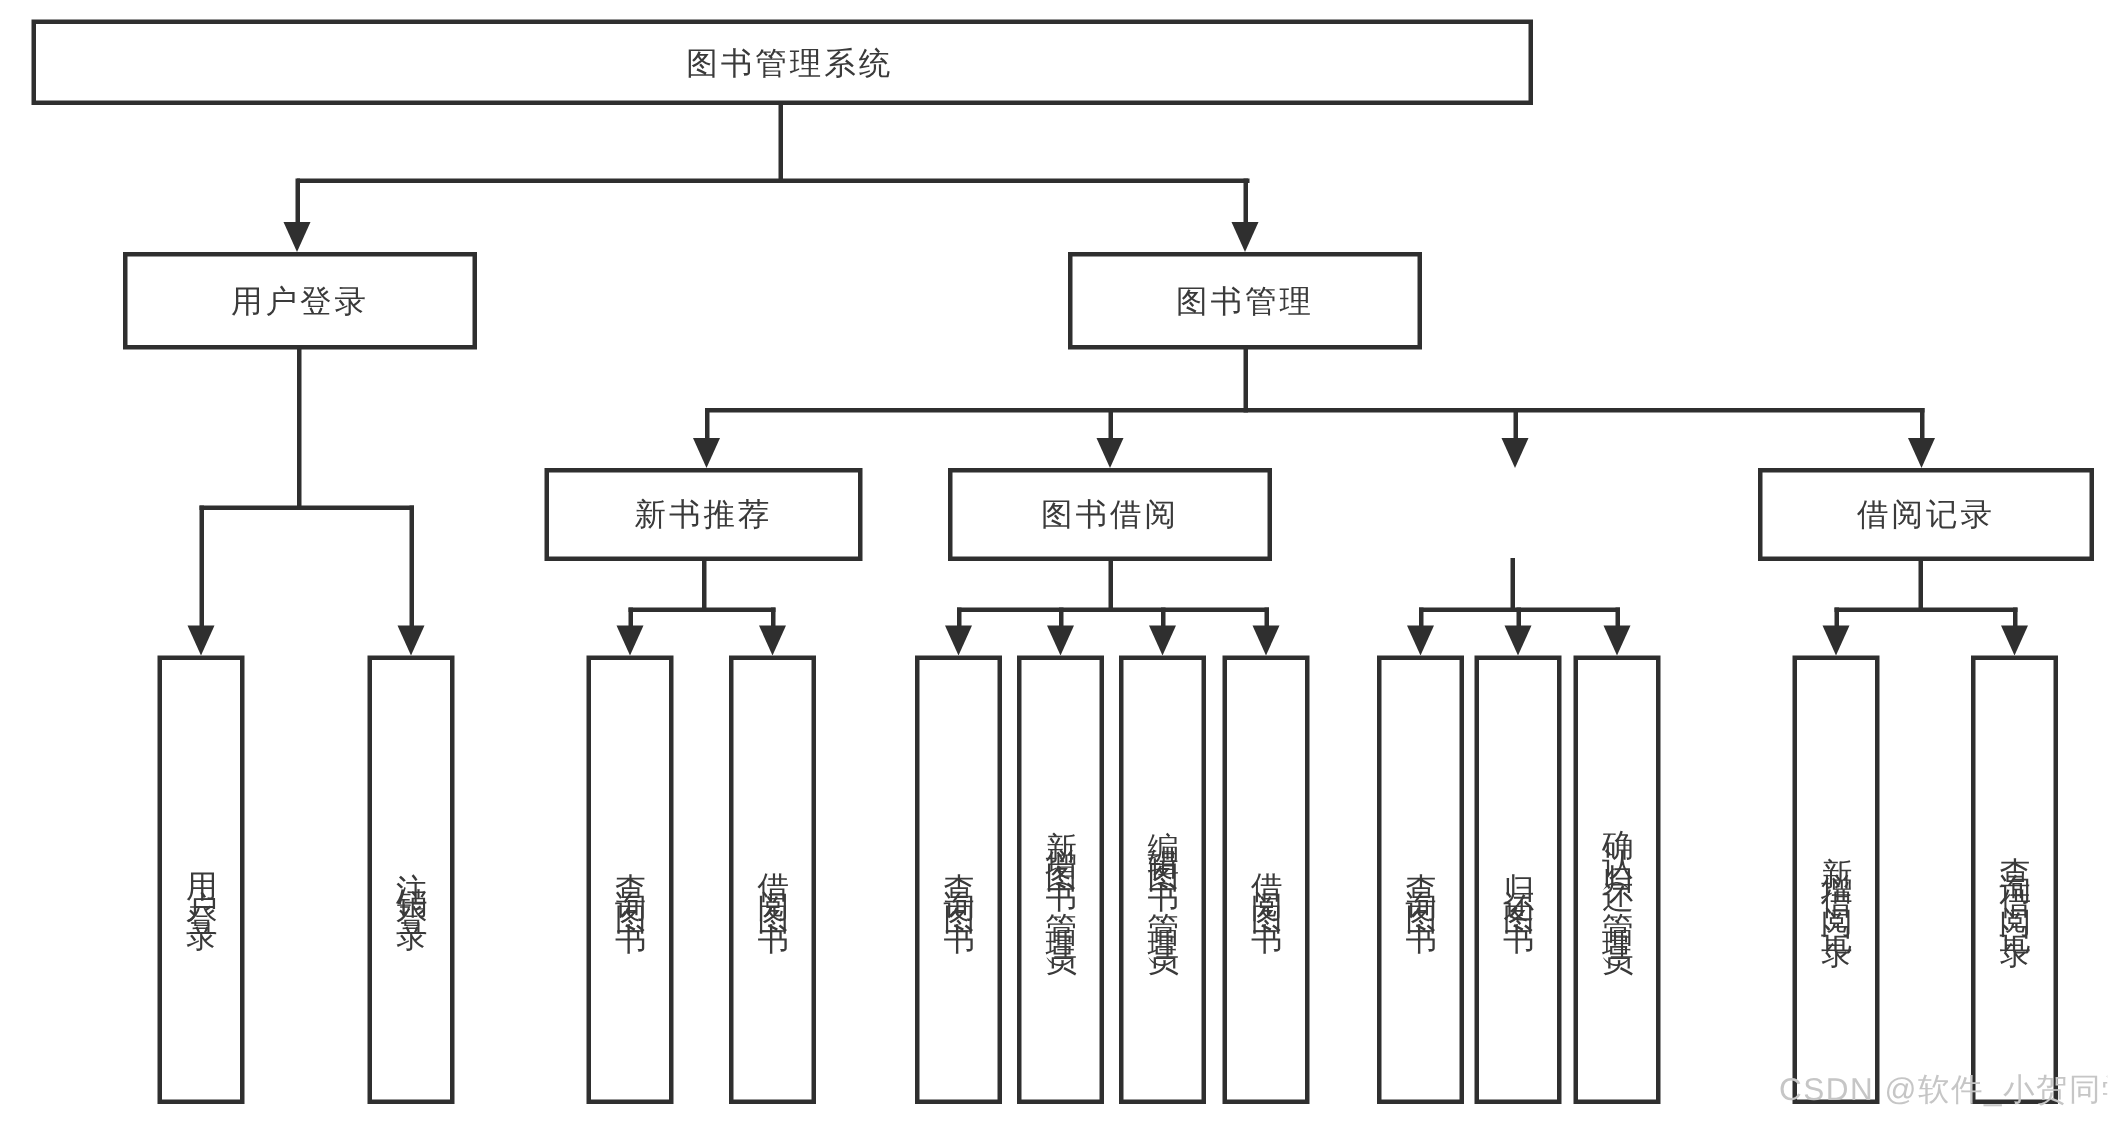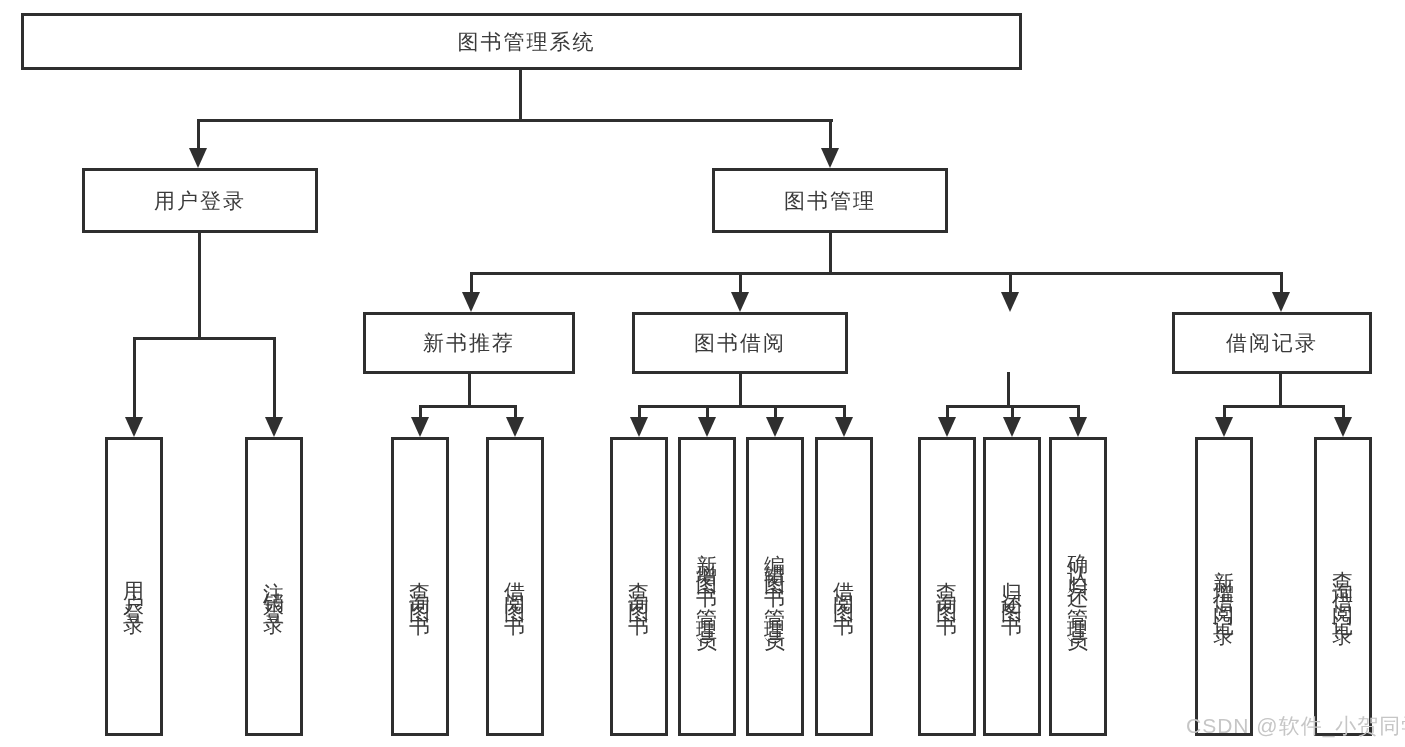--- a/index.html
+++ b/index.html
@@ -96,21 +96,21 @@
   <div class="arrow" style="left:1001px; top:292px;"></div>
   <div class="line vline" style="left:1280px; top:272px; height:24px;"></div>
   <div class="arrow" style="left:1272px; top:292px;"></div>
 
   <div class="box hbox lvl3" style="left:363px; width:212px;">
     <span>新书推荐</span>
   </div>
   <div class="box hbox lvl3" style="left:632px; width:216px;">
     <span>图书借阅</span>
   </div>
-  <div class="box hbox lvl3" style="left:1172px; width:200px;">
+  <div class="box hbox lvl3" style="left:1172px; width:224px;">
     <span>借阅记录</span>
   </div>
 
   <div class="line vline" style="left:468px; top:372px; height:35px;"></div>
   <div class="line hline" style="left:419px; top:405px; width:98px;"></div>
   <div class="line vline" style="left:419px; top:405px; height:16px;"></div>
   <div class="arrow" style="left:411px; top:417px;"></div>
   <div class="line vline" style="left:514px; top:405px; height:16px;"></div>
   <div class="arrow" style="left:506px; top:417px;"></div>
 

